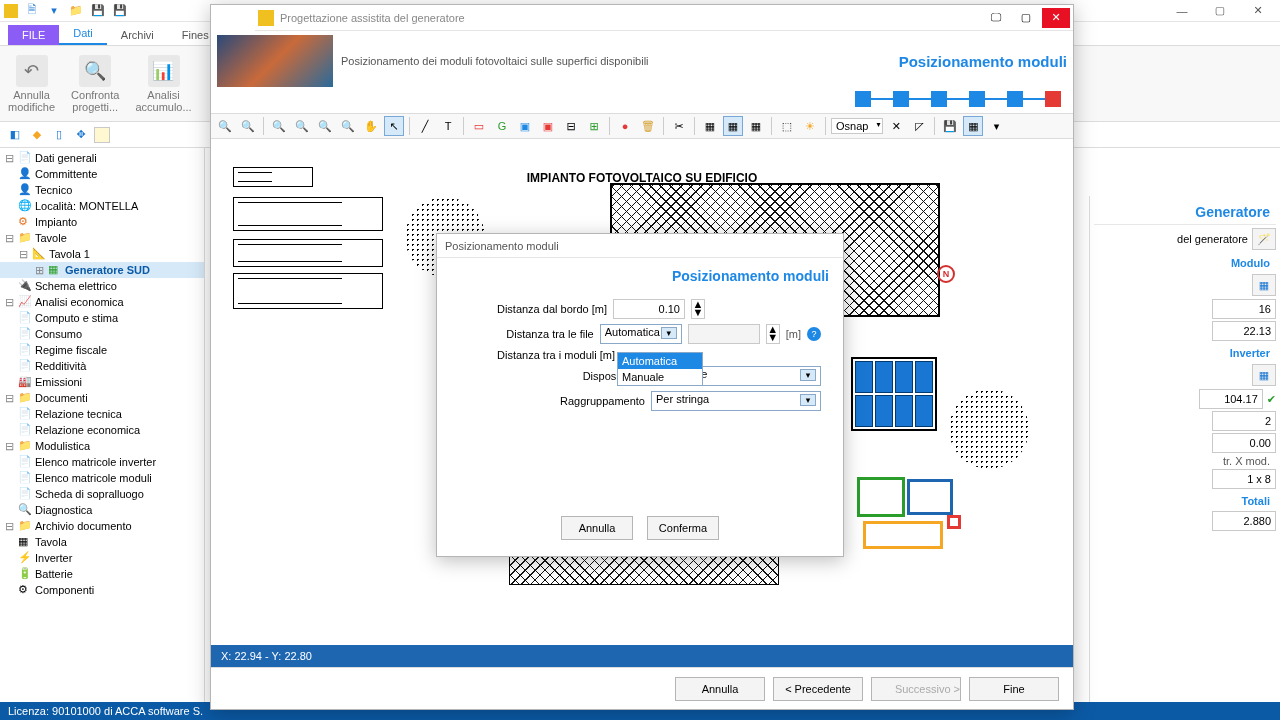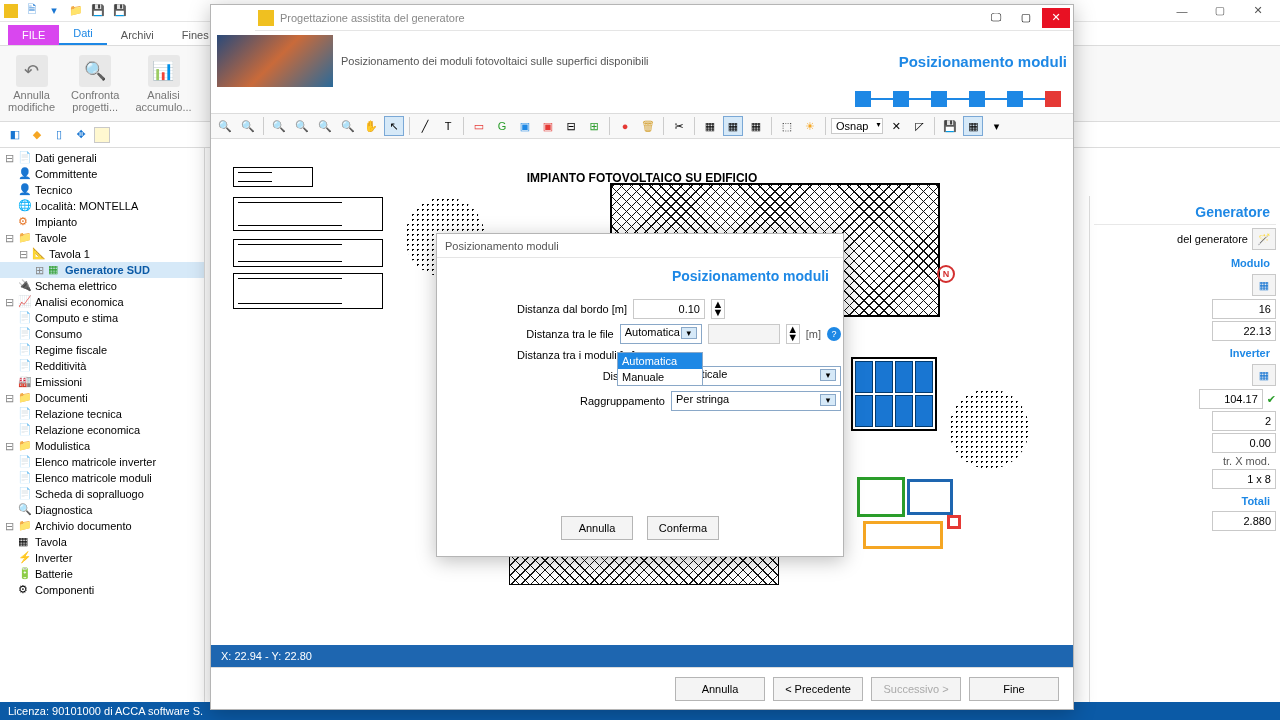--- a/index.html
+++ b/index.html
@@ -6,21 +6,21 @@
 body{background:#fff;width:1280px;height:720px;overflow:hidden;position:relative;}
 .main-window{position:absolute;top:0;left:0;width:1280px;height:720px;background:#fff;}
 .main-titlebar{height:22px;background:#fff;display:flex;align-items:center;padding:0 4px;border-bottom:1px solid #e5e5e5;}
 .main-titlebar .app-icon{width:14px;height:14px;background:#f0c020;margin-right:6px;}
 .main-titlebar .qat{display:flex;gap:6px;align-items:center;}
 .qat-btn{width:16px;height:16px;display:flex;align-items:center;justify-content:center;color:#1976d2;}
 .main-titlebar .win-ctrls{margin-left:auto;display:flex;gap:2px;}
 .win-btn{width:36px;height:20px;display:flex;align-items:center;justify-content:center;color:#555;}
 .main-tabs{height:24px;display:flex;align-items:flex-end;padding-left:8px;background:#fff;border-bottom:1px solid #dcdcdc;}
 .main-tab{padding:4px 14px;color:#555;cursor:pointer;}
-.main-tab.file{background:#d946ef;color:#fff;}
+.main-tab.file{background:#8b5cf6;color:#fff;}
 .main-tab.active{color:#1e88e5;border-bottom:2px solid #1e88e5;}
 .ribbon{height:76px;background:#f8f8f8;border-bottom:1px solid #dcdcdc;display:flex;padding:4px 8px;gap:16px;}
 .ribbon .group{display:flex;flex-direction:column;align-items:center;justify-content:center;color:#777;}
 .ribbon .group .icon{width:32px;height:32px;background:#e8e8e8;border-radius:3px;margin-bottom:2px;display:flex;align-items:center;justify-content:center;font-size:18px;}
 .quick-bar{height:26px;border-bottom:1px solid #dcdcdc;display:flex;align-items:center;padding:0 6px;gap:4px;}
 .qb-btn{width:18px;height:18px;display:flex;align-items:center;justify-content:center;color:#1976d2;}
 .content{display:flex;height:calc(720px - 22px - 24px - 76px - 26px - 18px);}
 .sidebar{width:205px;border-right:1px solid #dcdcdc;overflow:auto;padding:2px 0;}
 .tree{list-style:none;}
 .tree li{padding:1px 0 1px 4px;white-space:nowrap;display:flex;align-items:center;gap:3px;}
@@ -76,39 +76,39 @@
 .tree-img{position:absolute;width:80px;height:80px;background:radial-gradient(circle,#000 1px,transparent 1px);background-size:5px 5px;border-radius:50%;}
 .compass{position:absolute;right:118px;top:126px;width:18px;height:18px;border:2px solid #d32f2f;border-radius:50%;color:#d32f2f;display:flex;align-items:center;justify-content:center;font-size:9px;font-weight:bold;}
 .solar-grid{position:absolute;left:640px;top:218px;width:86px;height:74px;display:grid;grid-template-columns:repeat(4,1fr);grid-template-rows:repeat(2,1fr);gap:2px;border:2px solid #000;padding:2px;background:#fff;}
 .solar-grid div{background:#1976d2;border:1px solid #003a70;}
 .schematic{position:absolute;right:86px;top:338px;width:130px;height:86px;}
 .schematic .box{position:absolute;border:3px solid;}
 
 .sub-dialog{position:absolute;left:225px;top:94px;width:408px;height:324px;background:#fff;border:1px solid #b5b5b5;box-shadow:0 4px 18px rgba(0,0,0,0.25);}
 .sd-title{height:24px;display:flex;align-items:center;padding:0 8px;color:#555;border-bottom:1px solid #e5e5e5;}
 .sd-header{text-align:right;color:#1e88e5;font-size:14px;font-weight:bold;padding:10px 14px 4px;}
-.sd-body{padding:6px 2px;}
+.sd-body{padding:6px 22px;}
 .sd-row{display:flex;align-items:center;margin:5px 0;gap:6px;}
 .sd-row label{flex:1;text-align:right;}
 .sd-row .input{width:72px;height:20px;border:1px solid #c9c9c9;text-align:right;padding:0 4px;}
 .sd-row .spin{width:14px;height:20px;border:1px solid #c9c9c9;display:flex;flex-direction:column;font-size:6px;line-height:8px;text-align:center;}
 .sd-row .combo{width:170px;height:20px;border:1px solid #8aa8c8;background:#fff;position:relative;padding:1px 4px;}
 .sd-row .combo::after{content:"▾";position:absolute;right:4px;top:2px;background:#d6e9f8;border:1px solid #8aa8c8;width:14px;text-align:center;font-size:9px;}
 .sd-row .unit{color:#555;}
 .sd-row .help{width:14px;height:14px;border-radius:50%;background:#1e88e5;color:#fff;display:flex;align-items:center;justify-content:center;font-size:9px;}
 .dropdown{position:absolute;left:180px;top:64px;width:86px;border:1px solid #8aa8c8;background:#fff;z-index:10;}
 .dropdown div{padding:2px 4px;}
 .dropdown div.hi{background:#1e88e5;color:#fff;}
 .sd-buttons{position:absolute;bottom:16px;left:0;right:0;display:flex;justify-content:center;gap:14px;}
 .sd-buttons button{width:72px;height:24px;border:1px solid #b5b5b5;background:#f4f4f4;}
 
 .dlg-coord{height:22px;background:#1e66b0;color:#fff;display:flex;align-items:center;padding:0 10px;}
 .dlg-footer{height:42px;border-top:1px solid #dcdcdc;display:flex;align-items:center;justify-content:flex-end;gap:8px;padding:0 14px;}
 .dlg-footer button{min-width:90px;height:24px;border:1px solid #b5b5b5;background:#f4f4f4;}
-.dlg-footer button.disabled{color:#aaa;}
+.dlg-footer button.disabled{color:#aaa;text-align:right;}
 </style>
 </head>
 <body>
 
 <div class="main-window">
   <div class="main-titlebar">
     <span class="app-icon"></span>
     <div class="qat">
       <span class="qat-btn">🗎</span>
       <span class="qat-btn">▾</span>

